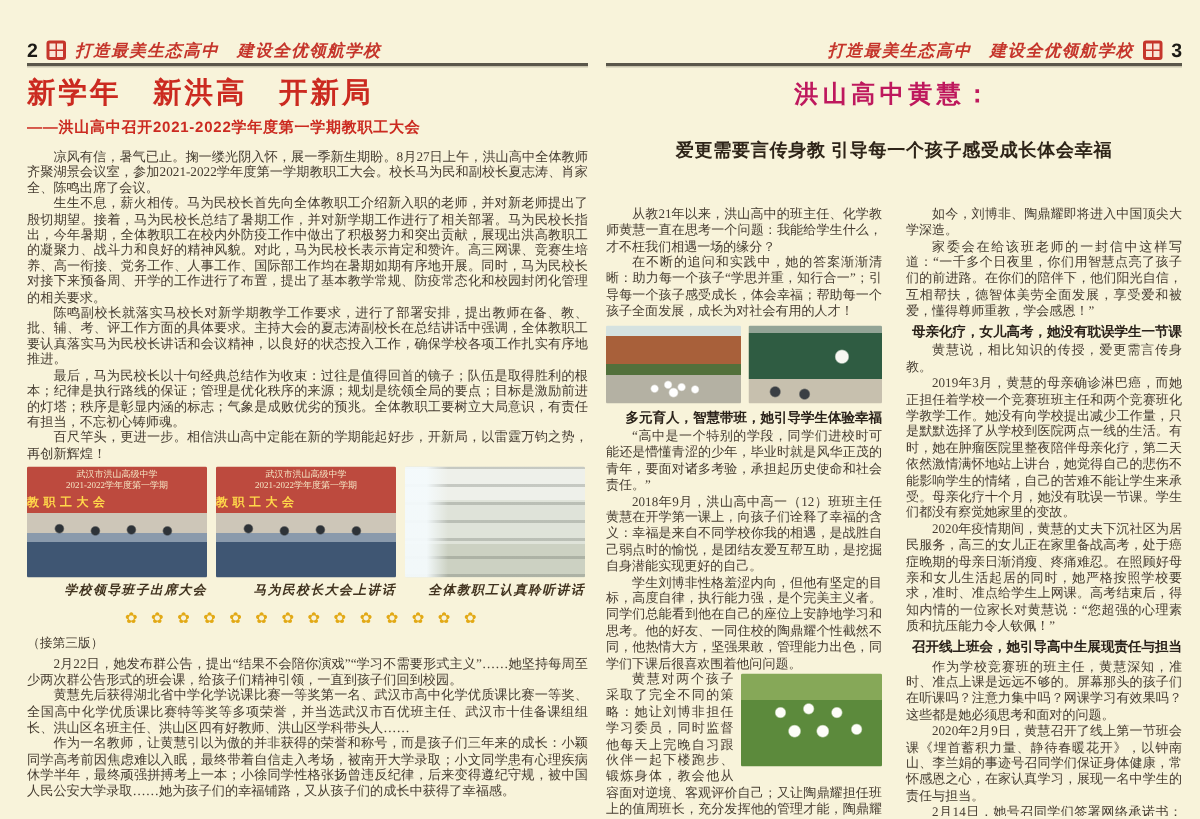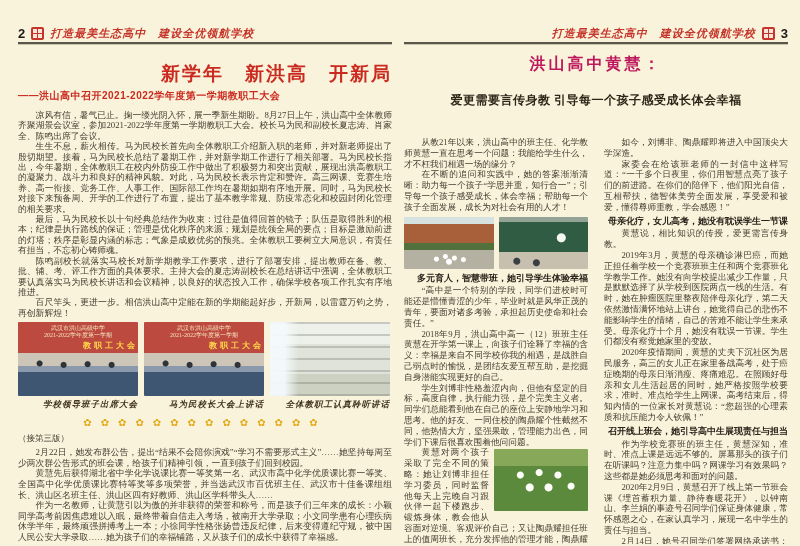--- a/index.html
+++ b/index.html
@@ -12,38 +12,38 @@
   
   .masthead{display:flex;align-items:center;gap:6px;height:15px;}
   .masthead.right{justify-content:flex-end;}
   .pageno{font-family:"Liberation Sans",sans-serif;font-weight:bold;font-size:13px;color:#1c1a16;line-height:1;}
   .seal{width:13px;height:13px;background:#c5352b;border-radius:2px;display:grid;grid-template-columns:1fr 1fr;grid-template-rows:1fr 1fr;gap:1px;padding:2px;box-sizing:border-box;flex:0 0 auto;}
   .seal i{background:rgba(255,250,235,.9);display:block;}
   .slogan{color:#c5352b;font-weight:bold;font-style:italic;font-size:11px;letter-spacing:1px;white-space:nowrap;}
   .rule{height:3px;margin-top:1px;background:linear-gradient(180deg,#5a564a 0 2px,#c9c4ae 2px 3px);}
 
   
-  .l-title{margin-top:18px;text-align:right;color:#cb2a20;font-family:"Liberation Sans",sans-serif;font-weight:bold;font-size:19px;letter-spacing:2px;line-height:22px;}
+  .l-title{margin-top:7px;text-align:left;color:#cb2a20;font-family:"Liberation Sans",sans-serif;font-weight:bold;font-size:19px;letter-spacing:2px;line-height:22px;}
   .l-subtitle{margin-top:4px;text-align:left;color:#cb2a20;font-family:"Liberation Sans",sans-serif;font-weight:bold;font-size:10px;letter-spacing:0.5px;}
   .l-body{margin-top:7px;font-size:8.8px;line-height:10.4px;text-align:justify;}
   .l-body p{margin:0;text-indent:2em;}
 
   
   .photos{display:flex;gap:6px;margin-top:4px;}
   .ph{height:74px;border-radius:1px;position:relative;overflow:hidden;flex:0 0 auto;}
   .ph-120{width:120px;}
   .ph-meeting{background:
     radial-gradient(circle at 18% 56%, #2e3338 0 2.5px, rgba(0,0,0,0) 3.5px),
     radial-gradient(circle at 38% 58%, #2e3338 0 2.5px, rgba(0,0,0,0) 3.5px),
     radial-gradient(circle at 58% 57%, #2e3338 0 2.5px, rgba(0,0,0,0) 3.5px),
     radial-gradient(circle at 78% 58%, #2e3338 0 2.5px, rgba(0,0,0,0) 3.5px),
     linear-gradient(180deg,#bd4a3e 0 42%,#cdc6b8 42% 60%,#8a9aac 60% 68%,#3f5673 68% 100%);}
   .banner1{position:absolute;top:3px;left:0;width:100%;text-align:center;color:#f5e6c4;font-size:6px;line-height:7px;white-space:nowrap;}
   .banner2{position:absolute;top:10px;left:0;width:100%;text-align:center;color:#f5e6c4;font-size:6px;line-height:7px;white-space:nowrap;}
-  .banner3{position:absolute;top:18px;left:0;width:100%;text-align:right;color:#ffd84a;font-weight:bold;font-size:8px;letter-spacing:3px;white-space:nowrap;}
+  .banner3{position:absolute;top:18px;left:0;width:100%;text-align:left;color:#ffd84a;font-weight:bold;font-size:8px;letter-spacing:3px;white-space:nowrap;}
   .ph-audience{background:
     linear-gradient(90deg, rgba(244,250,252,.95) 0 12%, rgba(244,250,252,0) 24%),
     repeating-linear-gradient(180deg, rgba(92,98,90,.28) 0 2px, rgba(0,0,0,0) 2px 12px),
     linear-gradient(180deg,#eef0ea 0 30%,#dfe3d9 30% 70%,#ccd1c2 70% 100%);}
 
   
   .captions{display:flex;gap:6px;margin-top:3px;}
   .cap{width:120px;text-align:right;font-size:8.5px;font-weight:bold;font-style:italic;color:#41331f;letter-spacing:1px;}
 
   
@@ -100,22 +100,22 @@
       <span class="slogan">打造最美生态高中　建设全优领航学校</span>
     </div>
     <div class="rule"></div>
 
     <div class="l-title">新学年　新洪高　开新局</div>
     <div class="l-subtitle">——洪山高中召开2021-2022学年度第一学期教职工大会</div>
 
     <div class="l-body">
       <p>凉风有信，暑气已止。掬一缕光阴入怀，展一季新生期盼。8月27日上午，洪山高中全体教师齐聚湖景会议室，参加2021-2022学年度第一学期教职工大会。校长马为民和副校长夏志涛、肖家全、陈鸣出席了会议。</p>
       <p>生生不息，薪火相传。马为民校长首先向全体教职工介绍新入职的老师，并对新老师提出了殷切期望。接着，马为民校长总结了暑期工作，并对新学期工作进行了相关部署。马为民校长指出，今年暑期，全体教职工在校内外防疫工作中做出了积极努力和突出贡献，展现出洪高教职工的凝聚力、战斗力和良好的精神风貌。对此，马为民校长表示肯定和赞许。高三网课、竞赛生培养、高一衔接、党务工作、人事工作、国际部工作均在暑期如期有序地开展。同时，马为民校长对接下来预备周、开学的工作进行了布置，提出了基本教学常规、防疫常态化和校园封闭化管理的相关要求。</p>
+      <p>陈鸣副校长就落实马校长对新学期教学工作要求，进行了部署安排，提出教师在备、教、批、辅、考、评工作方面的具体要求。主持大会的夏志涛副校长在总结讲话中强调，全体教职工要认真落实马为民校长讲话和会议精神，以良好的状态投入工作，确保学校各项工作扎实有序地推进。</p>
       <p>最后，马为民校长以十句经典总结作为收束：过往是值得回首的镜子；队伍是取得胜利的根本；纪律是执行路线的保证；管理是优化秩序的来源；规划是统领全局的要点；目标是激励前进的灯塔；秩序是彰显内涵的标志；气象是成败优劣的预兆。全体教职工要树立大局意识，有责任有担当，不忘初心铸师魂。</p>
-      <p>陈鸣副校长就落实马校长对新学期教学工作要求，进行了部署安排，提出教师在备、教、批、辅、考、评工作方面的具体要求。主持大会的夏志涛副校长在总结讲话中强调，全体教职工要认真落实马为民校长讲话和会议精神，以良好的状态投入工作，确保学校各项工作扎实有序地推进。</p>
       <p>百尺竿头，更进一步。相信洪山高中定能在新的学期能起好步，开新局，以雷霆万钧之势，再创新辉煌！</p>
     </div>
 
     <div class="photos">
       <div class="ph ph-120 ph-meeting">
         <div class="banner1">武汉市洪山高级中学</div>
         <div class="banner2">2021-2022学年度第一学期</div>
         <div class="banner3">教职工大会</div>
       </div>
       <div class="ph ph-120 ph-meeting">

